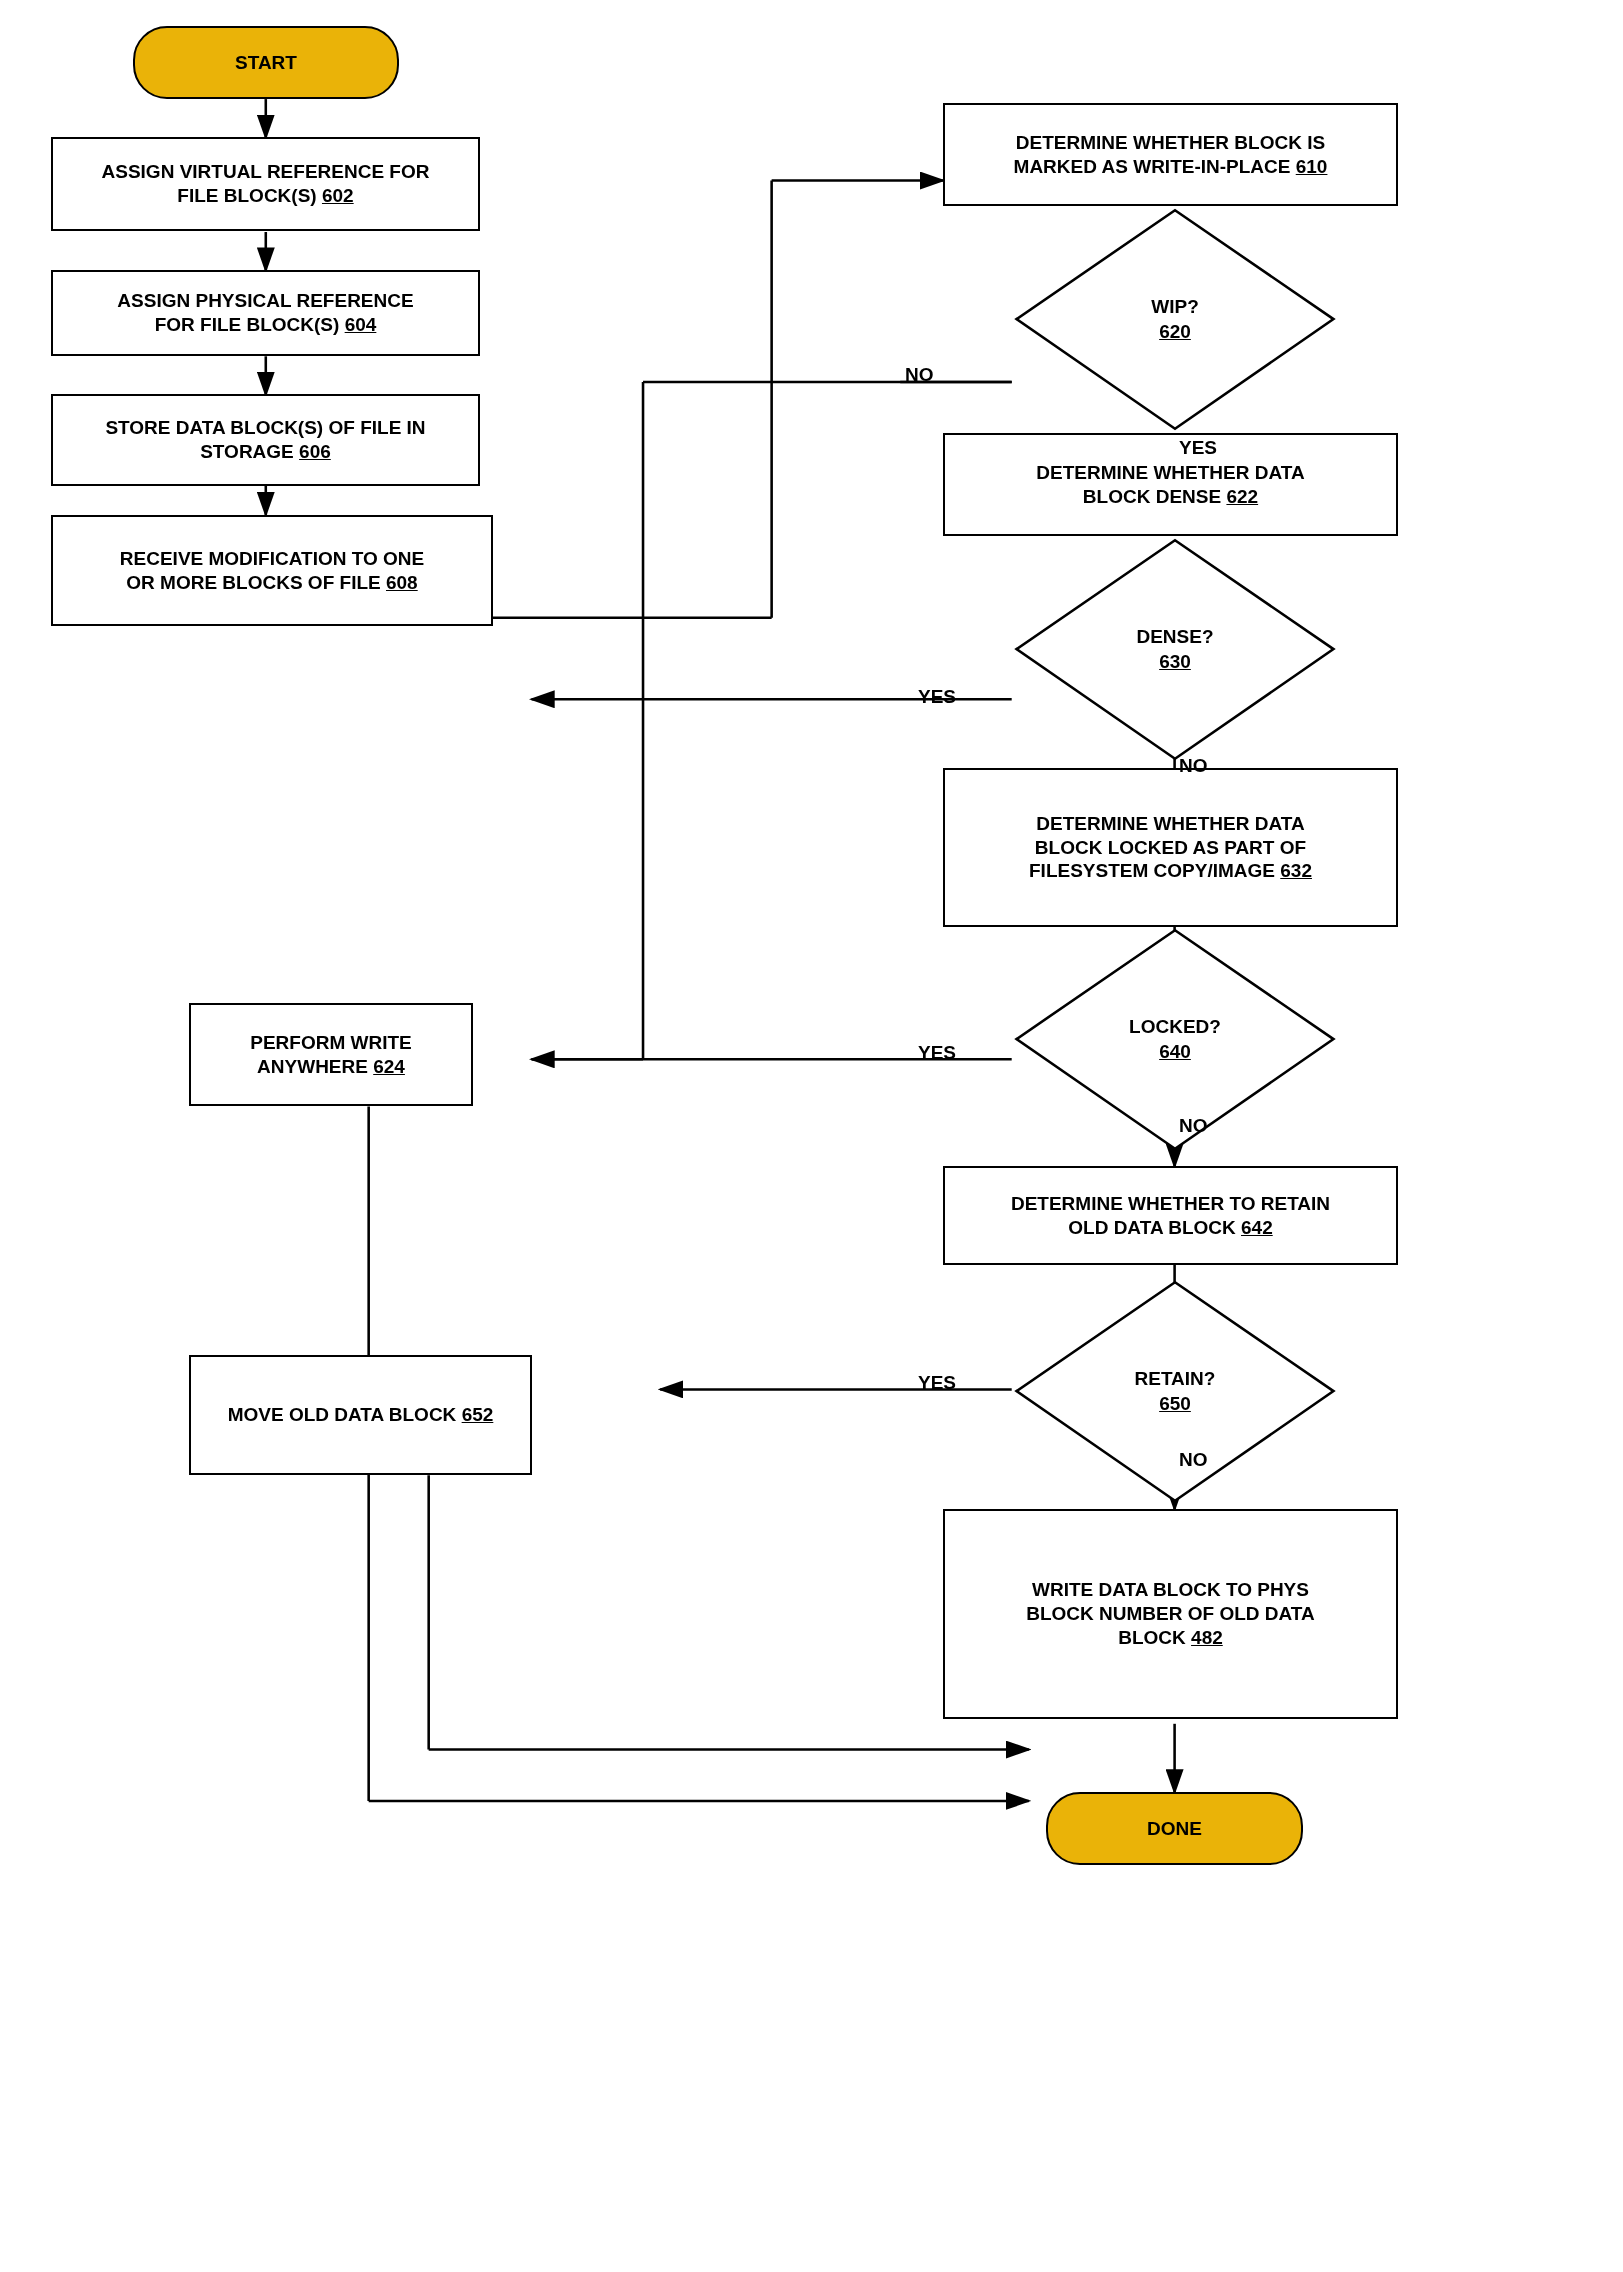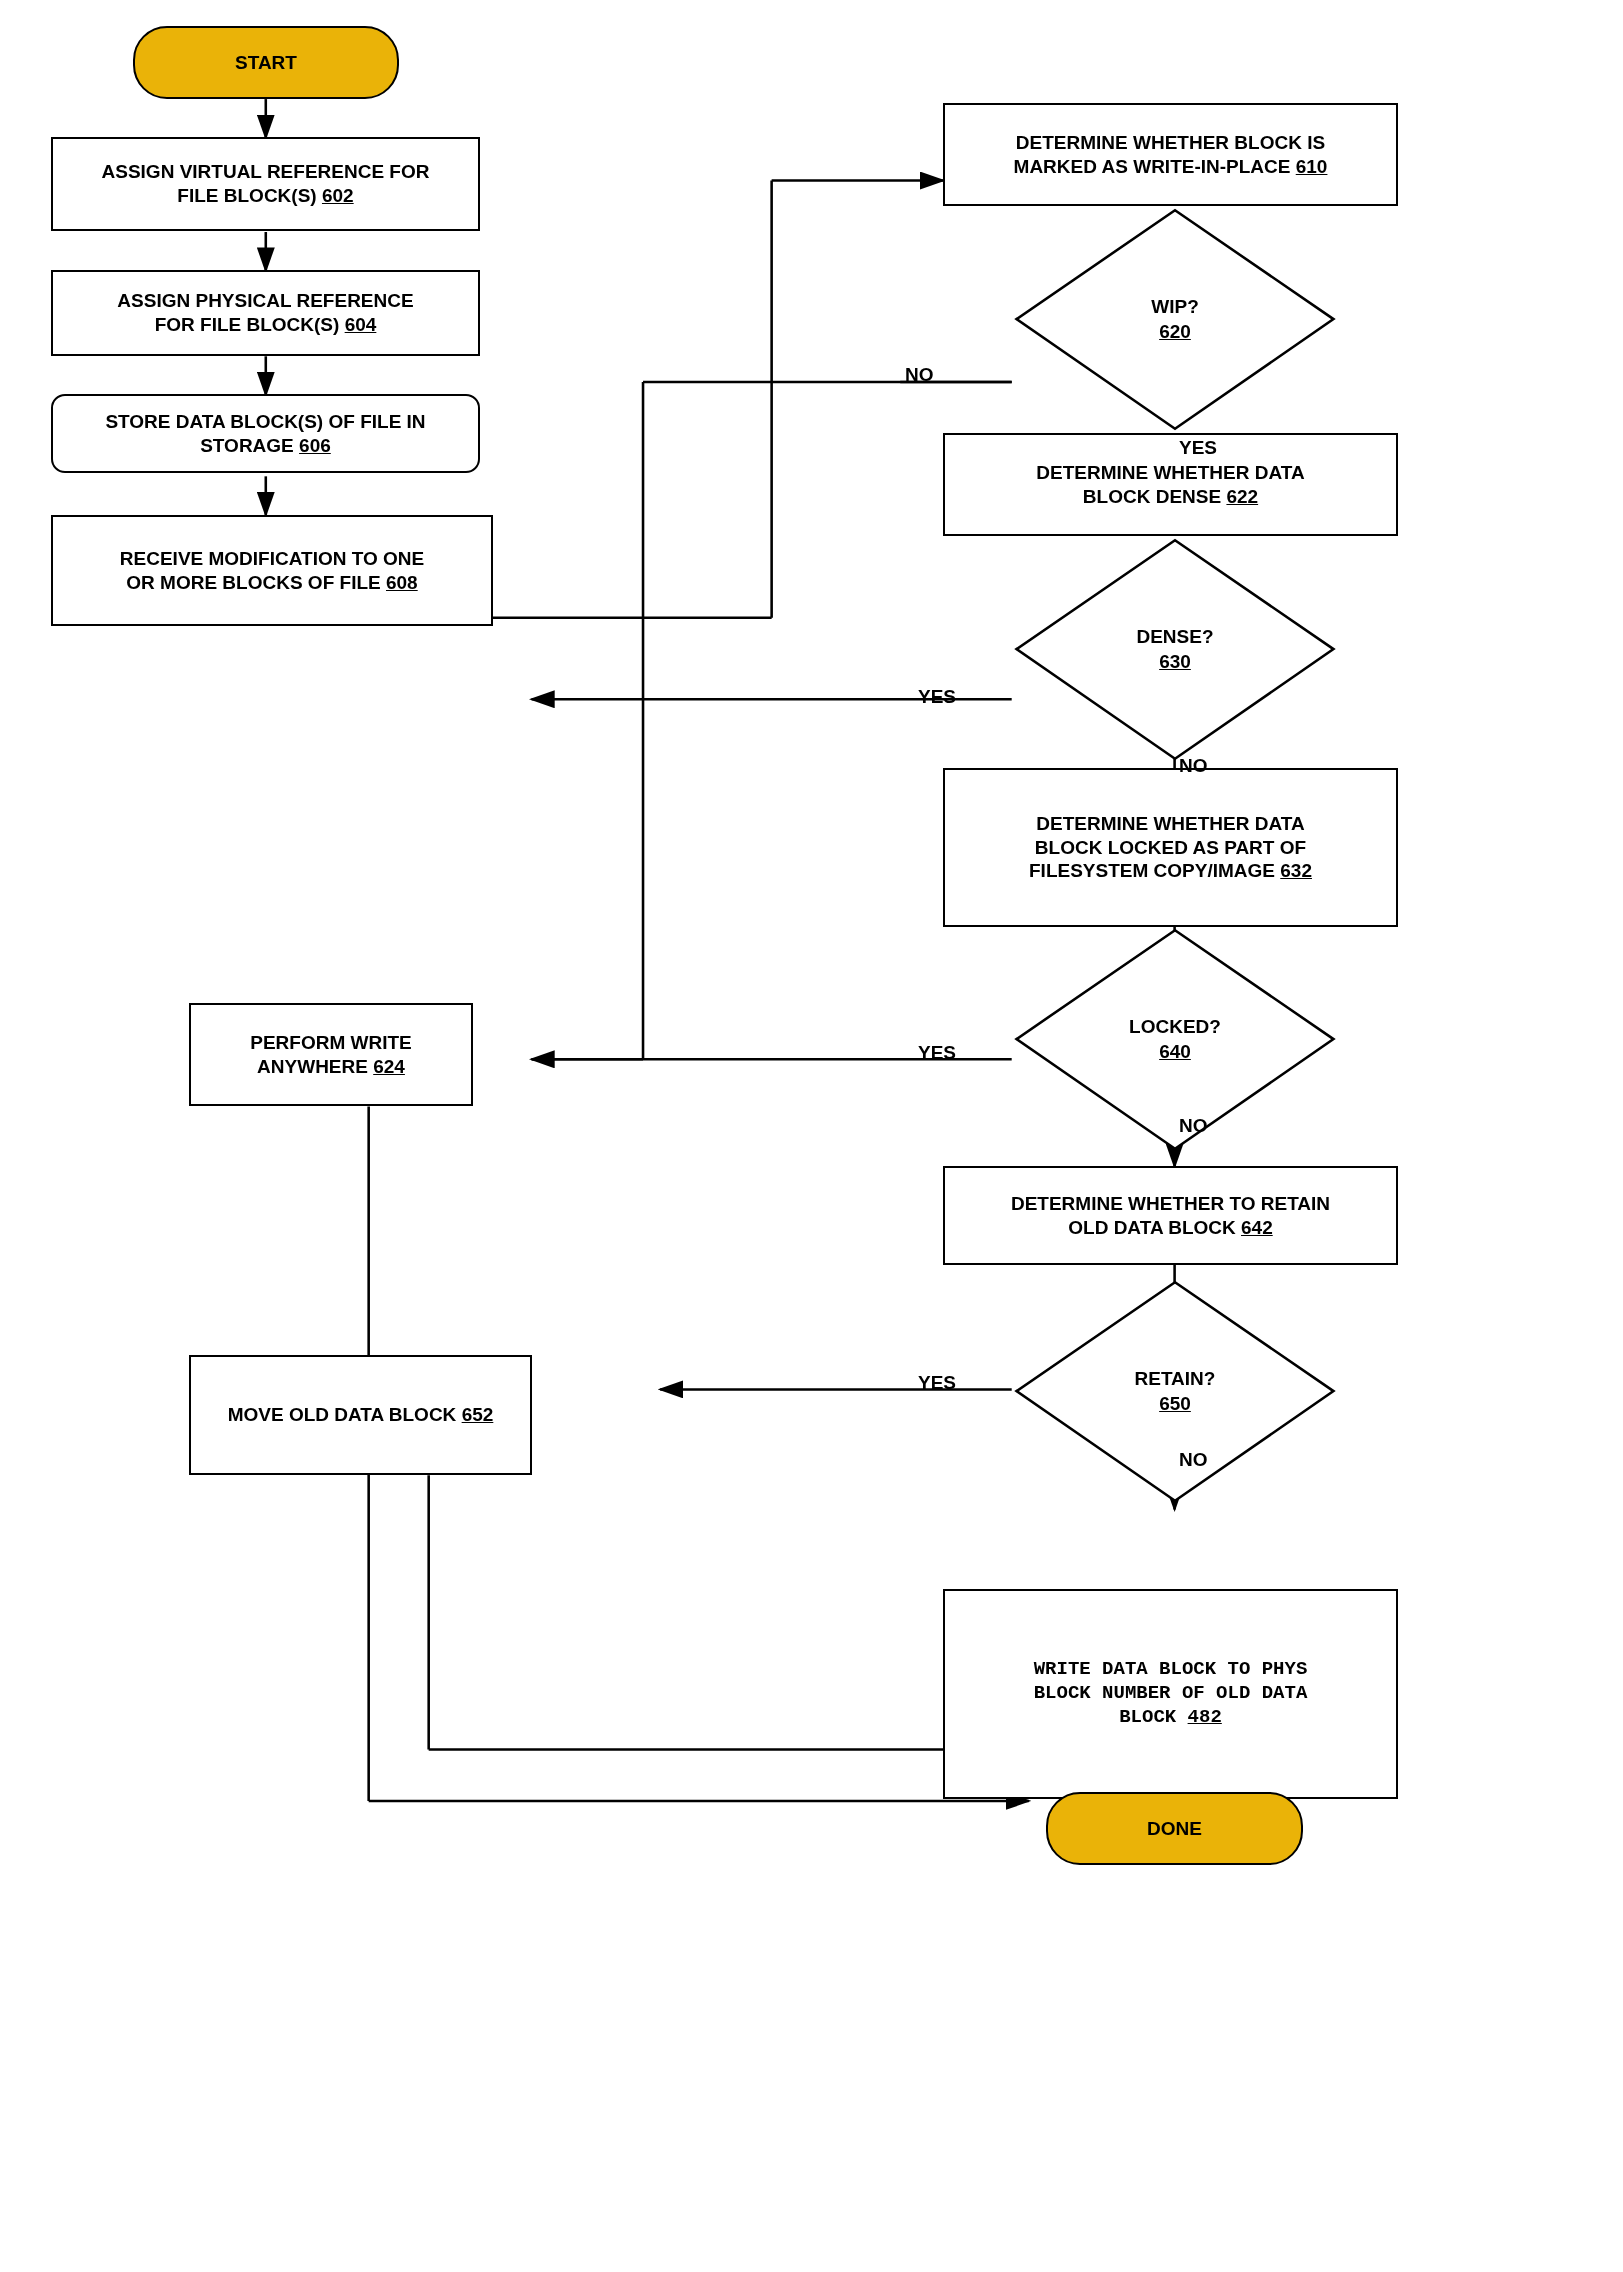--- a/index.html
+++ b/index.html
@@ -146,21 +146,21 @@
       <span>ASSIGN VIRTUAL REFERENCE FOR<br>FILE BLOCK(S) </span><span class="underline">602</span>
     </div>
   </div>
 
   <div class="fc-element rect" style="left:51px; top:270px; width:429px; height:86px; padding:6.9px;">
     <div>
       <span>ASSIGN PHYSICAL REFERENCE<br>FOR FILE BLOCK(S) </span><span class="underline">604</span>
     </div>
   </div>
 
-  <div class="fc-element rect" style="left:51px; top:394px; width:429px; height:79px; padding:6.9px;border-radius:14px;">
+  <div class="fc-element rect" style="left:51px; top:394px; width:429px; height:92px; padding:6.9px;">
     <div>
       <span>STORE DATA BLOCK(S) OF FILE IN<br>STORAGE </span><span class="underline">606</span>
     </div>
   </div>
 
   <div class="fc-element rect" style="left:51px; top:515px; width:442px; height:111px; padding:11px;">
     <div>
       <span>RECEIVE MODIFICATION TO ONE<br>OR MORE BLOCKS OF FILE </span><span class="underline">608</span>
     </div>
   </div>
@@ -234,21 +234,21 @@
       <span class="underline">650</span>
     </div>
   </div>
 
   <div class="fc-element rect" style="left:189px; top:1355px; width:343px; height:120px; padding:6.9px;">
     <div>
       <span>MOVE OLD DATA BLOCK </span><span class="underline">652</span>
     </div>
   </div>
 
-  <div class="fc-element rect" style="left:943px; top:1589px; width:455px; height:210px; padding:3px;font-family:Liberation Mono, monospace;">
+  <div class="fc-element rect" style="left:943px; top:1509px; width:455px; height:210px; padding:3px;">
     <div>
       <span>WRITE DATA BLOCK TO PHYS<br>BLOCK NUMBER OF OLD DATA<br>BLOCK </span><span class="underline">482</span>
     </div>
   </div>
 
   <div class="fc-element rounded-rect" style="left:1046px; top:1792px; width:257px; height:73px;">
     <span>DONE</span>
   </div>
 
   <div class="arrow-label" style="left:905px; top:364px;">NO</div>

